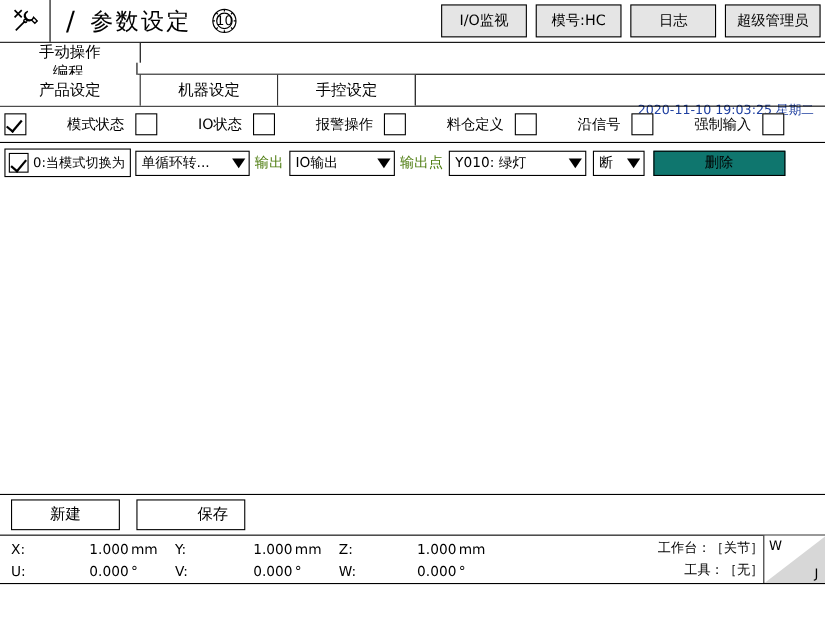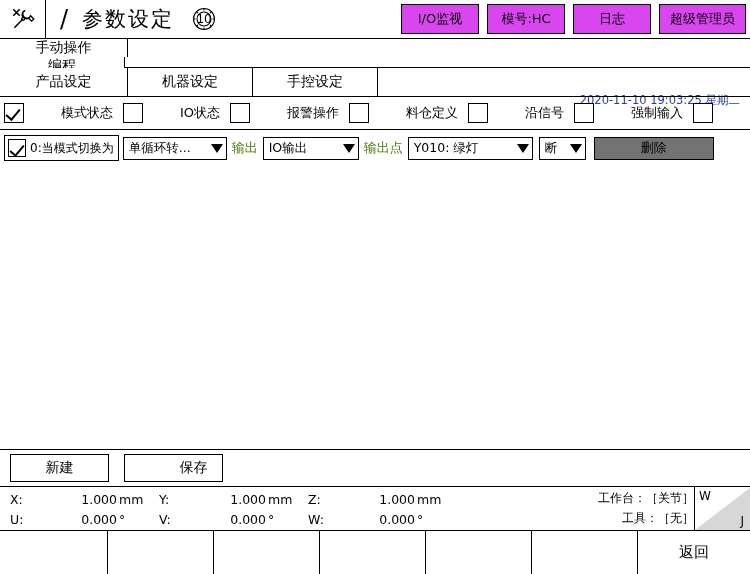--- a/index.html
+++ b/index.html
@@ -48,21 +48,21 @@
     position: absolute; left: 0; top: 0; width: 32px; height: 32px;
     display: flex; align-items: center; justify-content: center;
     font-size: 12px;
   }
   .hdr-btns {
     position: absolute; right: 4px; top: 4px;
     display: flex; gap: 8px; align-items: center;
   }
   .hdr-btn {
     border: 1px solid #000;
-    background: #d946ef;
+    background: #e5e5e5;
     height: 30px;
     min-width: 78px;
     padding: 0 10px;
     display: flex; align-items: center; justify-content: center;
     font-size: 13px; color: #000;
   }
 
   
   .tabrow {
     position: absolute; left: 0; width: 750px; height: 29px;
@@ -151,21 +151,21 @@
     border-left: 6px solid transparent;
     border-right: 6px solid transparent;
     border-top: 9px solid #000;
   }
   .dd.w-mode { width: 104px; }
   .dd.w-out { width: 96px; }
   .dd.w-point { width: 125px; }
   .dd.w-break { width: 47px; }
 
   .del-btn {
-    border: 1px solid #000; background: #737373;
+    border: 1px solid #000; background: #0f766e;
     width: 120px; height: 23px;
     display: flex; align-items: center; justify-content: center;
     font-size: 13px; color: #000;
     margin-left: 8px;
   }
 
   
   .workarea {
     position: absolute; left: 0; top: 166px; width: 750px; height: 283px;
     background: #fff;
@@ -415,23 +415,14 @@
       <span class="rs-line l2">工具：［无］</span>
     </div>
 
     <div class="wj-box">
       <span class="wj-white"></span>
       <span class="wj-w">W</span>
       <span class="wj-j">J</span>
     </div>
   </div>
 
-  <div class="bottombar">
-    <div class="bcell" style="width:108px;"></div>
-    <div class="bcell" style="width:106px;"></div>
-    <div class="bcell" style="width:106px;"></div>
-    <div class="bcell" style="width:106px;"></div>
-    <div class="bcell" style="width:106px;"></div>
-    <div class="bcell" style="width:106px;"></div>
-    <div class="bcell last back" style="width:112px;">返回</div>
-  </div>
 
 </div>
 
 </body></html>

